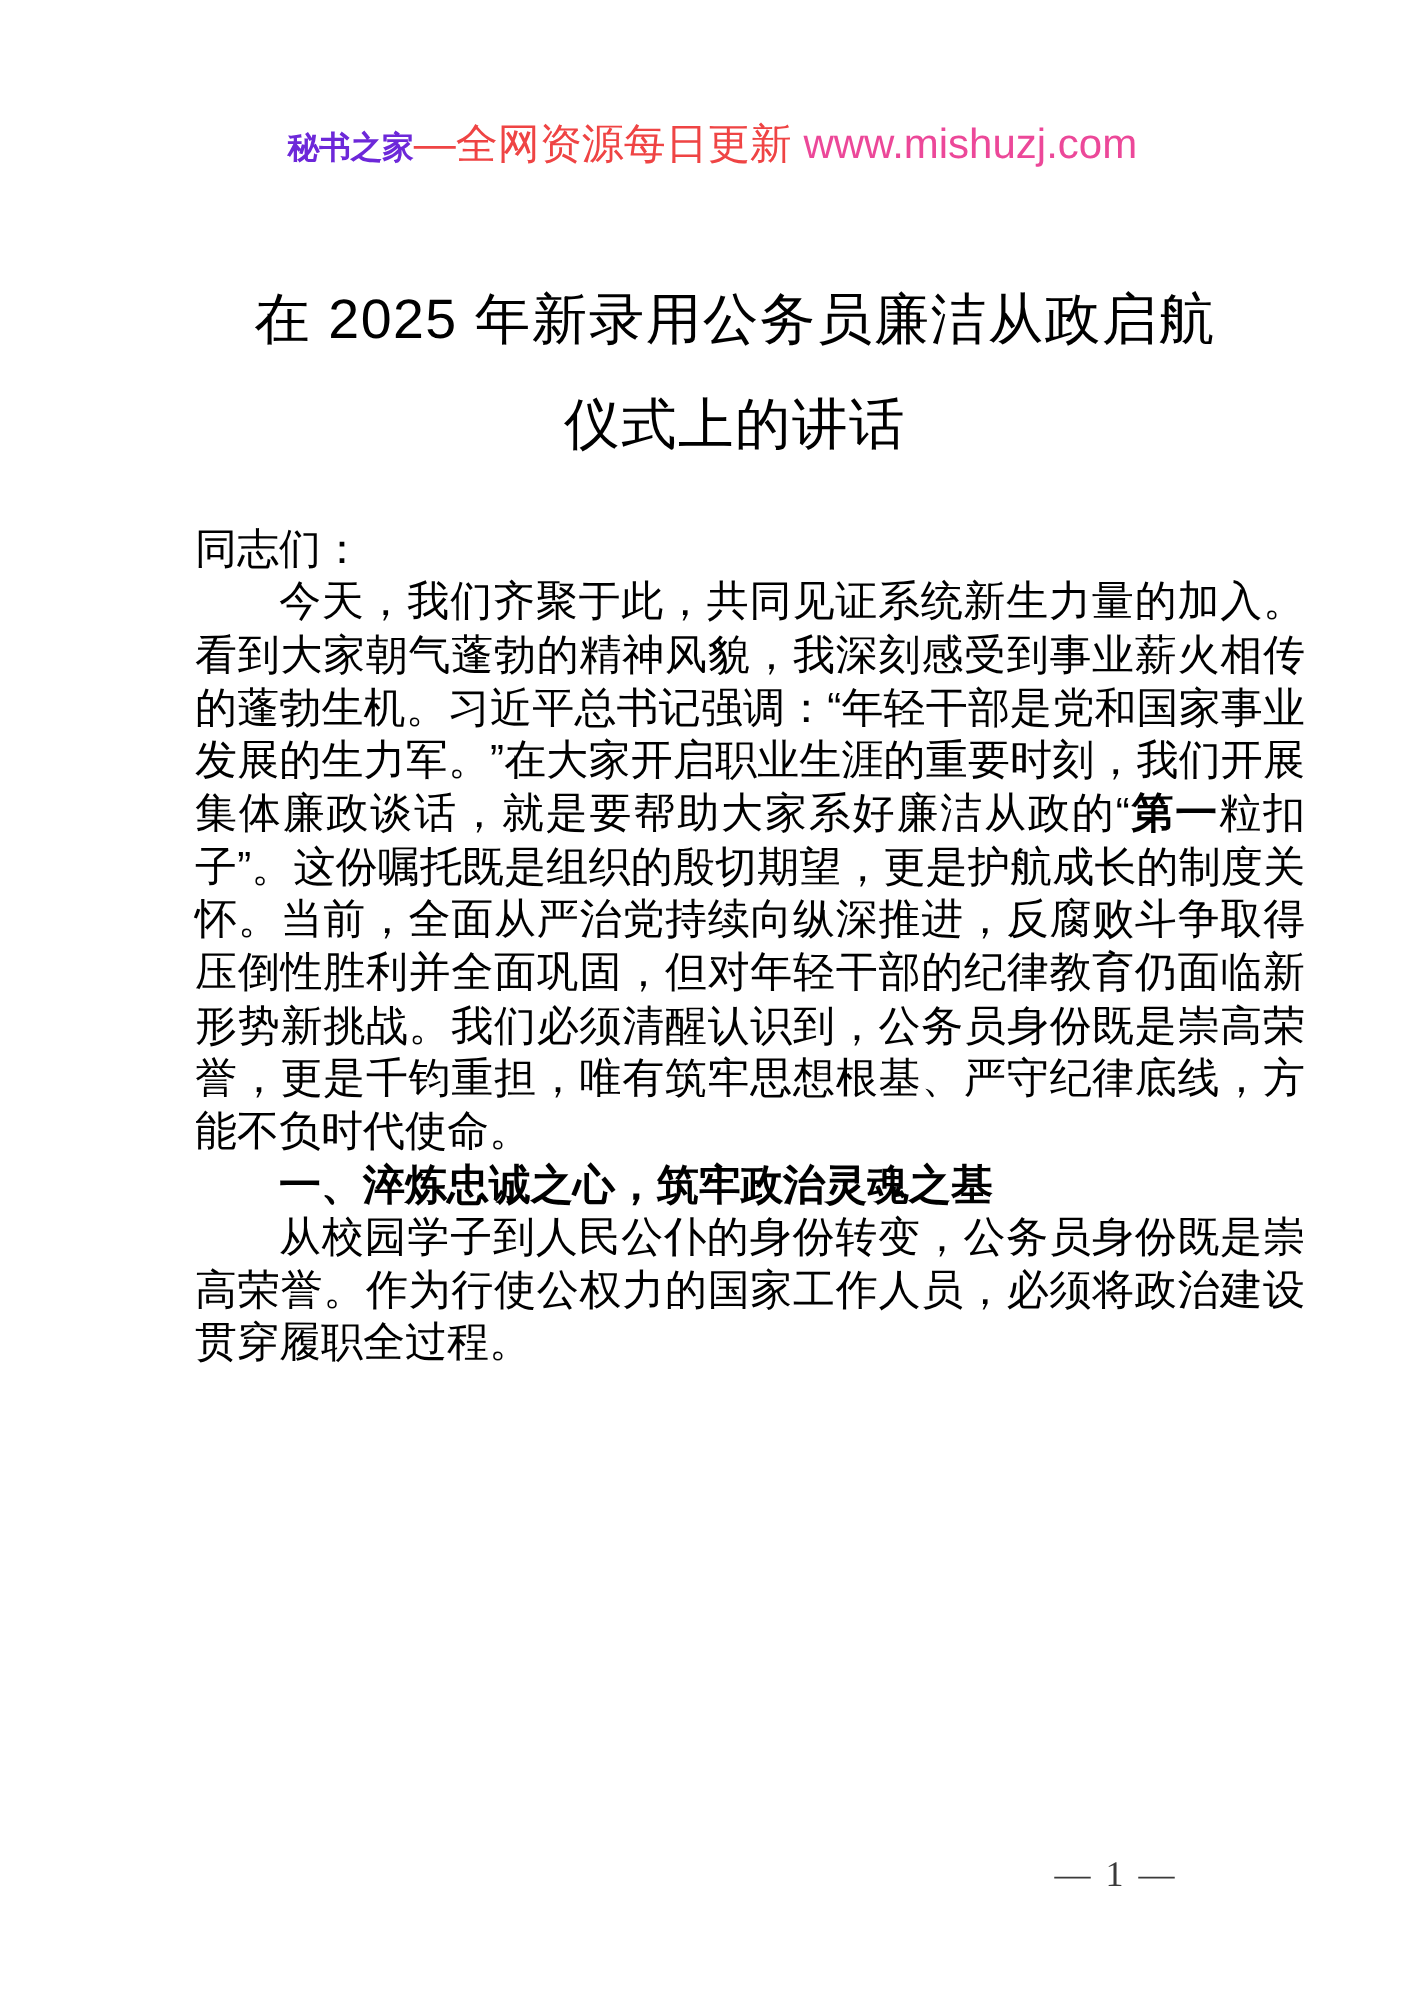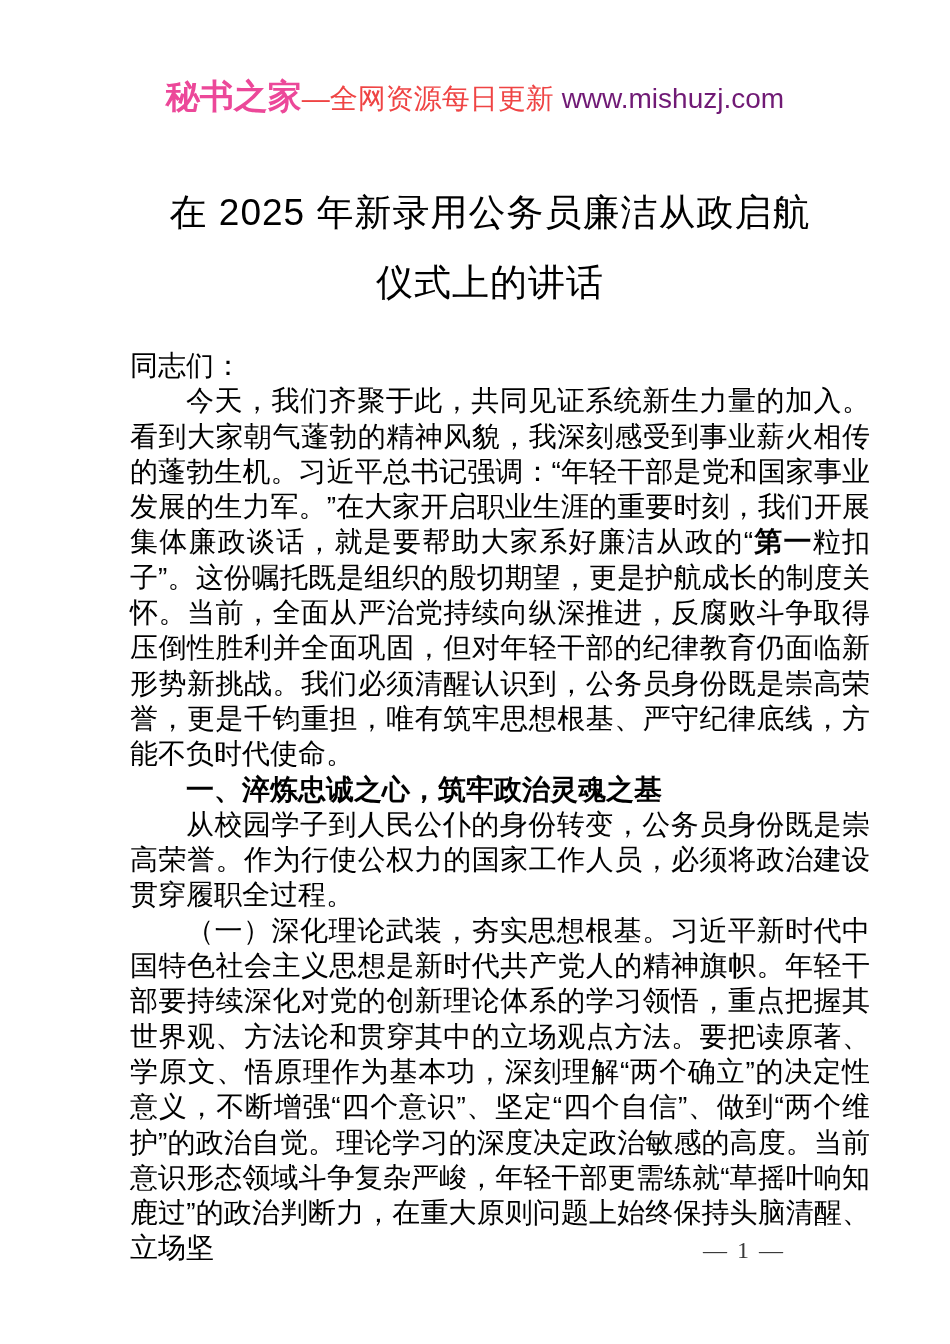--- a/index.html
+++ b/index.html
@@ -21,29 +21,29 @@
     position: absolute;
     top: 80px;
     left: 0;
     width: 100%;
     text-align: center;
     white-space: nowrap;
     font-size: 28px;
     line-height: 32px;
   }
   .header .brand {
-    color: #ec4899;
+    color: #6d28d9;
     font-weight: 700;
-    font-size: 34px;
+    font-size: 21px;
   }
   .header .tagline {
     color: #ef4444;
   }
   .header .url {
-    color: #701a75;
+    color: #ec4899;
   }
   
   .title {
     position: absolute;
     top: 178px;
     left: 0;
     width: 100%;
     margin: 0;
     text-align: center;
     font-weight: 400;
@@ -91,18 +91,17 @@
   <h1 class="title">
     <span class="title-line">在 2025 年新录用公务员廉洁从政启航</span>
     <span class="title-line">仪式上的讲话</span>
   </h1>
 
   <div class="bodytext">
     <p class="salutation">同志们：</p>
     <p class="para"><span>今天，我们齐聚于此，共同见证系统新生力量的加入。看到大家朝气蓬勃的精神风貌，我深刻感受到事业薪火相传的蓬勃生机。习近平总书记强调：“年轻干部是党和国家事业发展的生力军。”在大家开启职业生涯的重要时刻，我们开展集体廉政谈话，就是要帮助大家系好廉洁从政的“</span><span class="bold-inline">第一</span><span>粒扣子”。这份嘱托既是组织的殷切期望，更是护航成长的制度关怀。当前，全面从严治党持续向纵深推进，反腐败斗争取得压倒性胜利并全面巩固，但对年轻干部的纪律教育仍面临新形势新挑战。我们必须清醒认识到，公务员身份既是崇高荣誉，更是千钧重担，唯有筑牢思想根基、严守纪律底线，方能不负时代使命。</span></p>
     <p class="para heading">一、淬炼忠诚之心，筑牢政治灵魂之基</p>
     <p class="para">从校园学子到人民公仆的身份转变，公务员身份既是崇高荣誉。作为行使公权力的国家工作人员，必须将政治建设贯穿履职全过程。</p>
-    <p class="para">（一）深化理论武装，夯实思想根基。习近平新时代中国特色社会主义思想是新时代共产党人的精神旗帜。年轻干部要持续深化对党的创新理论体系的学习领悟，重点把握其世界观、方法论和贯穿其中的立场观点方法。要把读原著、学原文、悟原理作为基本功，深刻理解“两个确立”的决定性意义，不断增强“四个意识”、坚定“四个自信”、做到“两个维护”的政治自觉。理论学习的深度决定政治敏感的高度。当前意识形态领域斗争复杂严峻，年轻干部更需练就“草摇叶响知鹿过”的政治判断力，在重大原则问题上始终保持头脑清醒、立场坚</p>
   </div>
 
   <div class="page-num">— 1 —</div>
 
 </div>
 
 </body></html>

